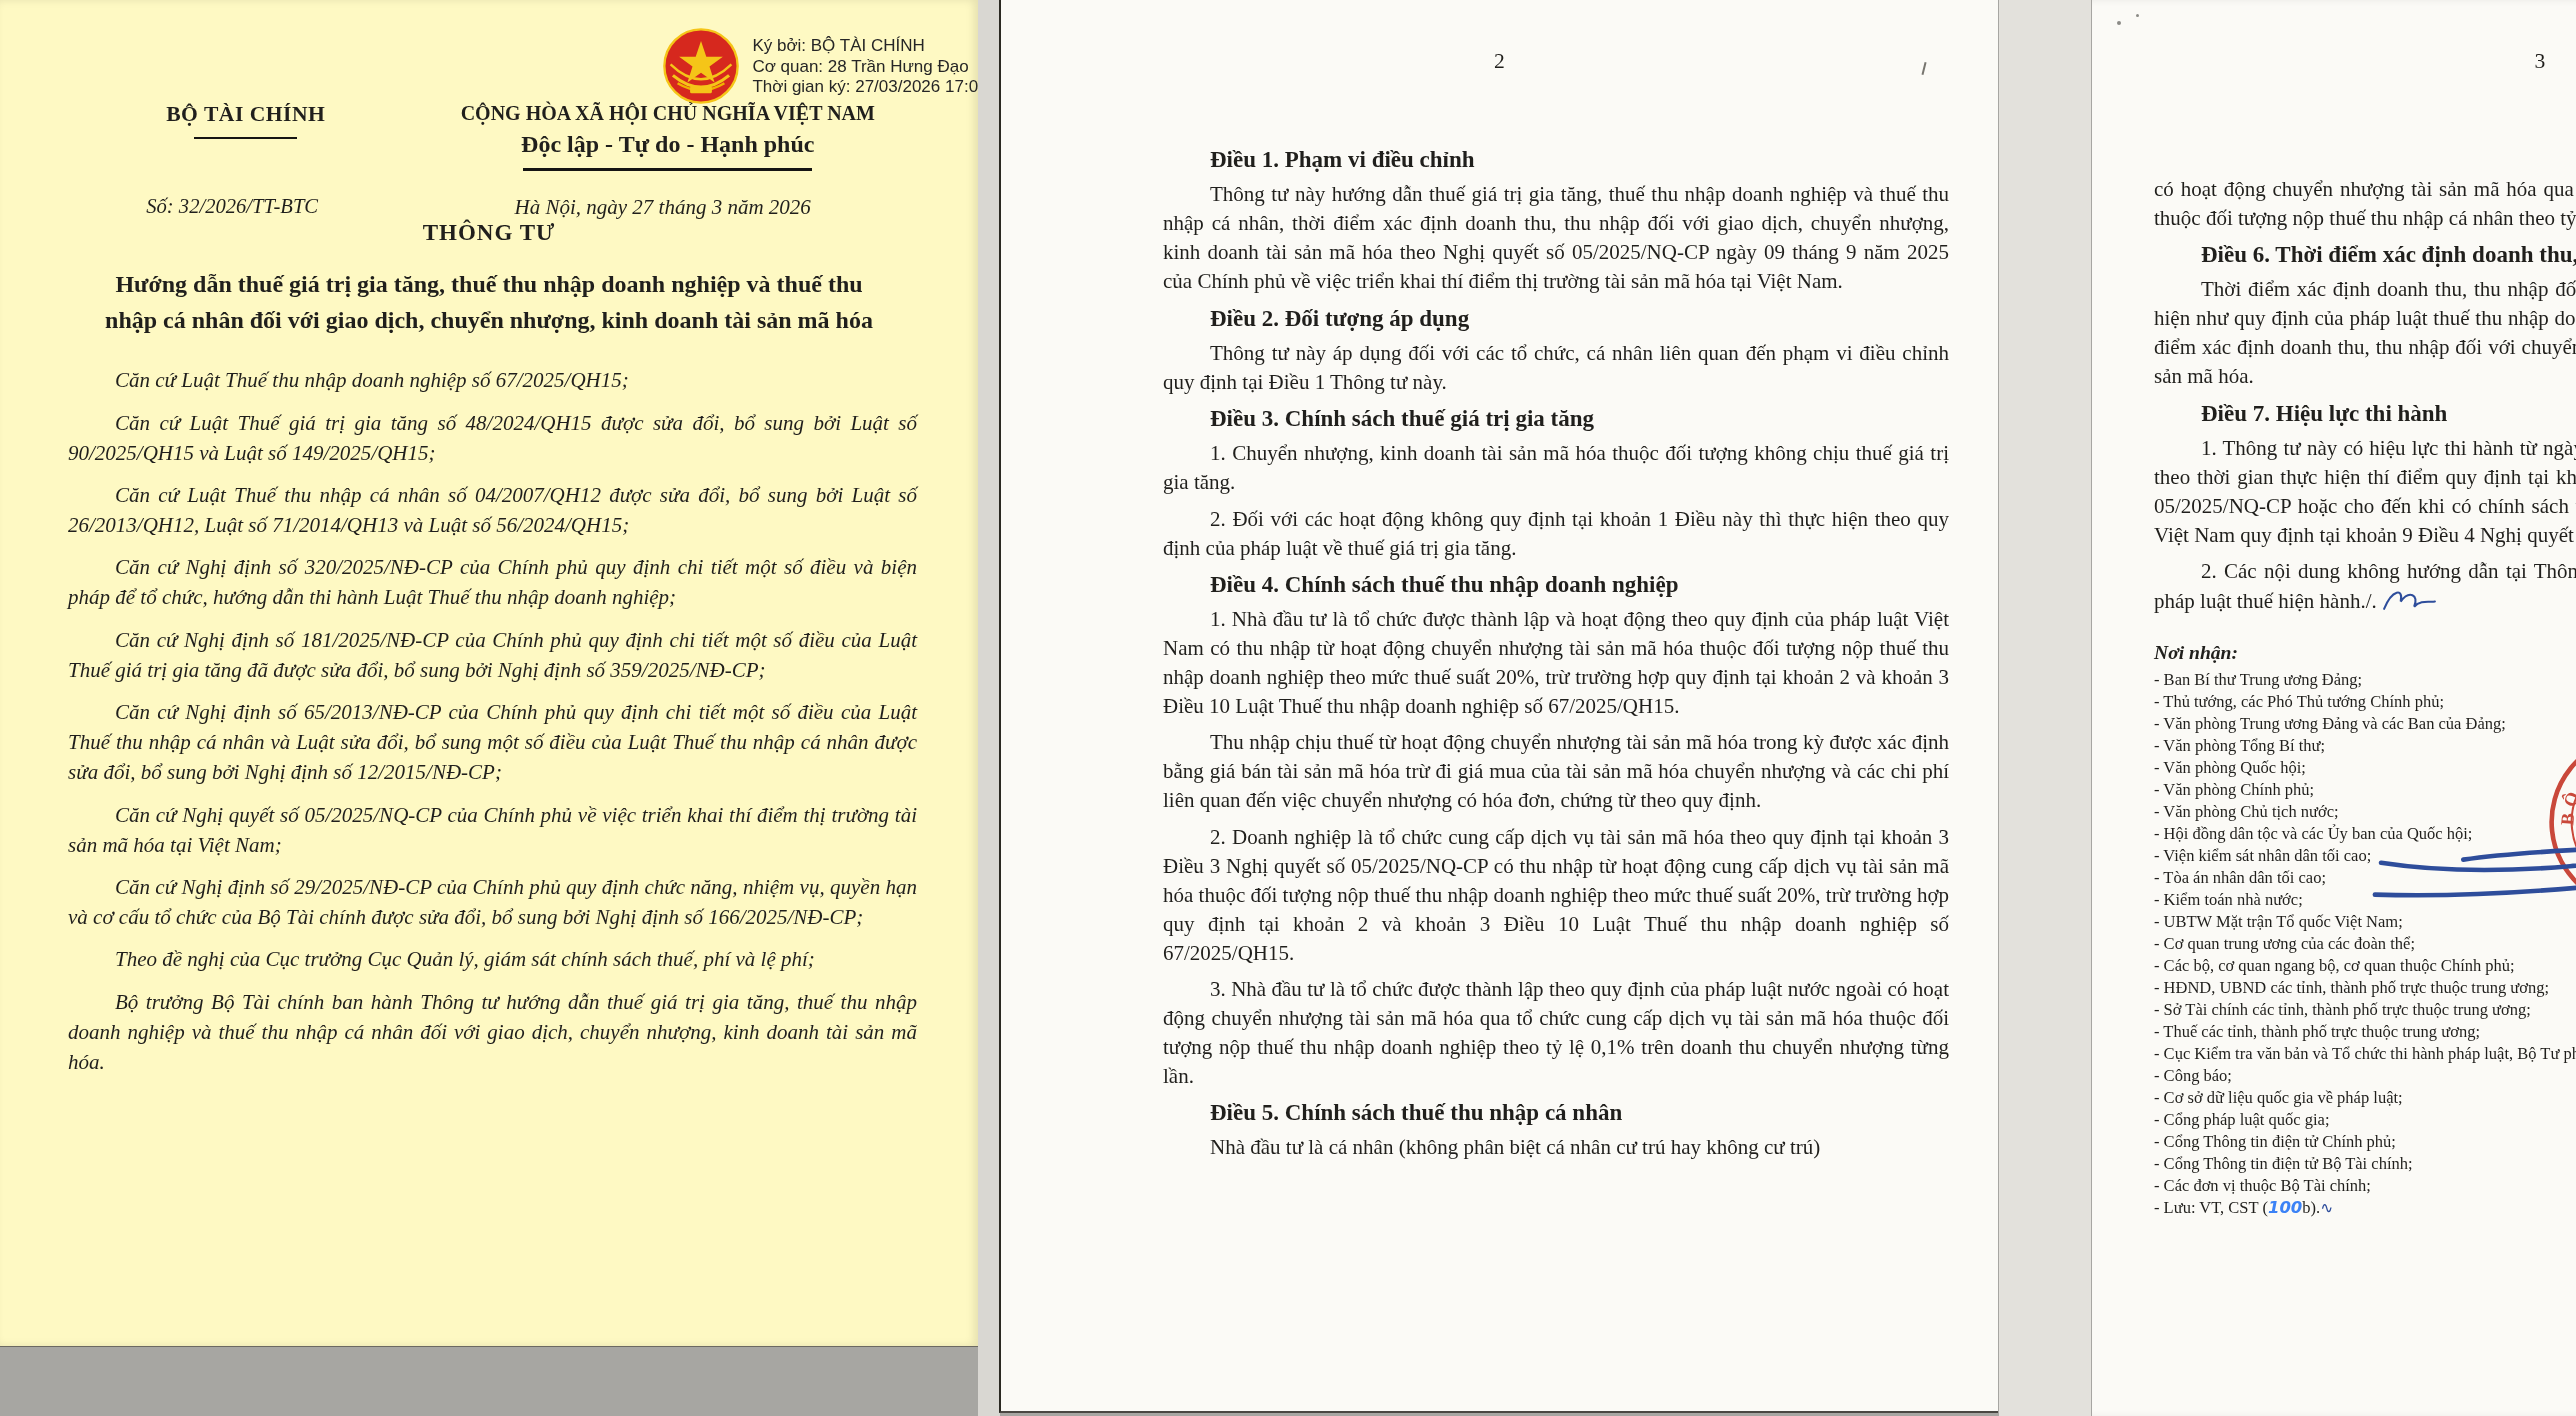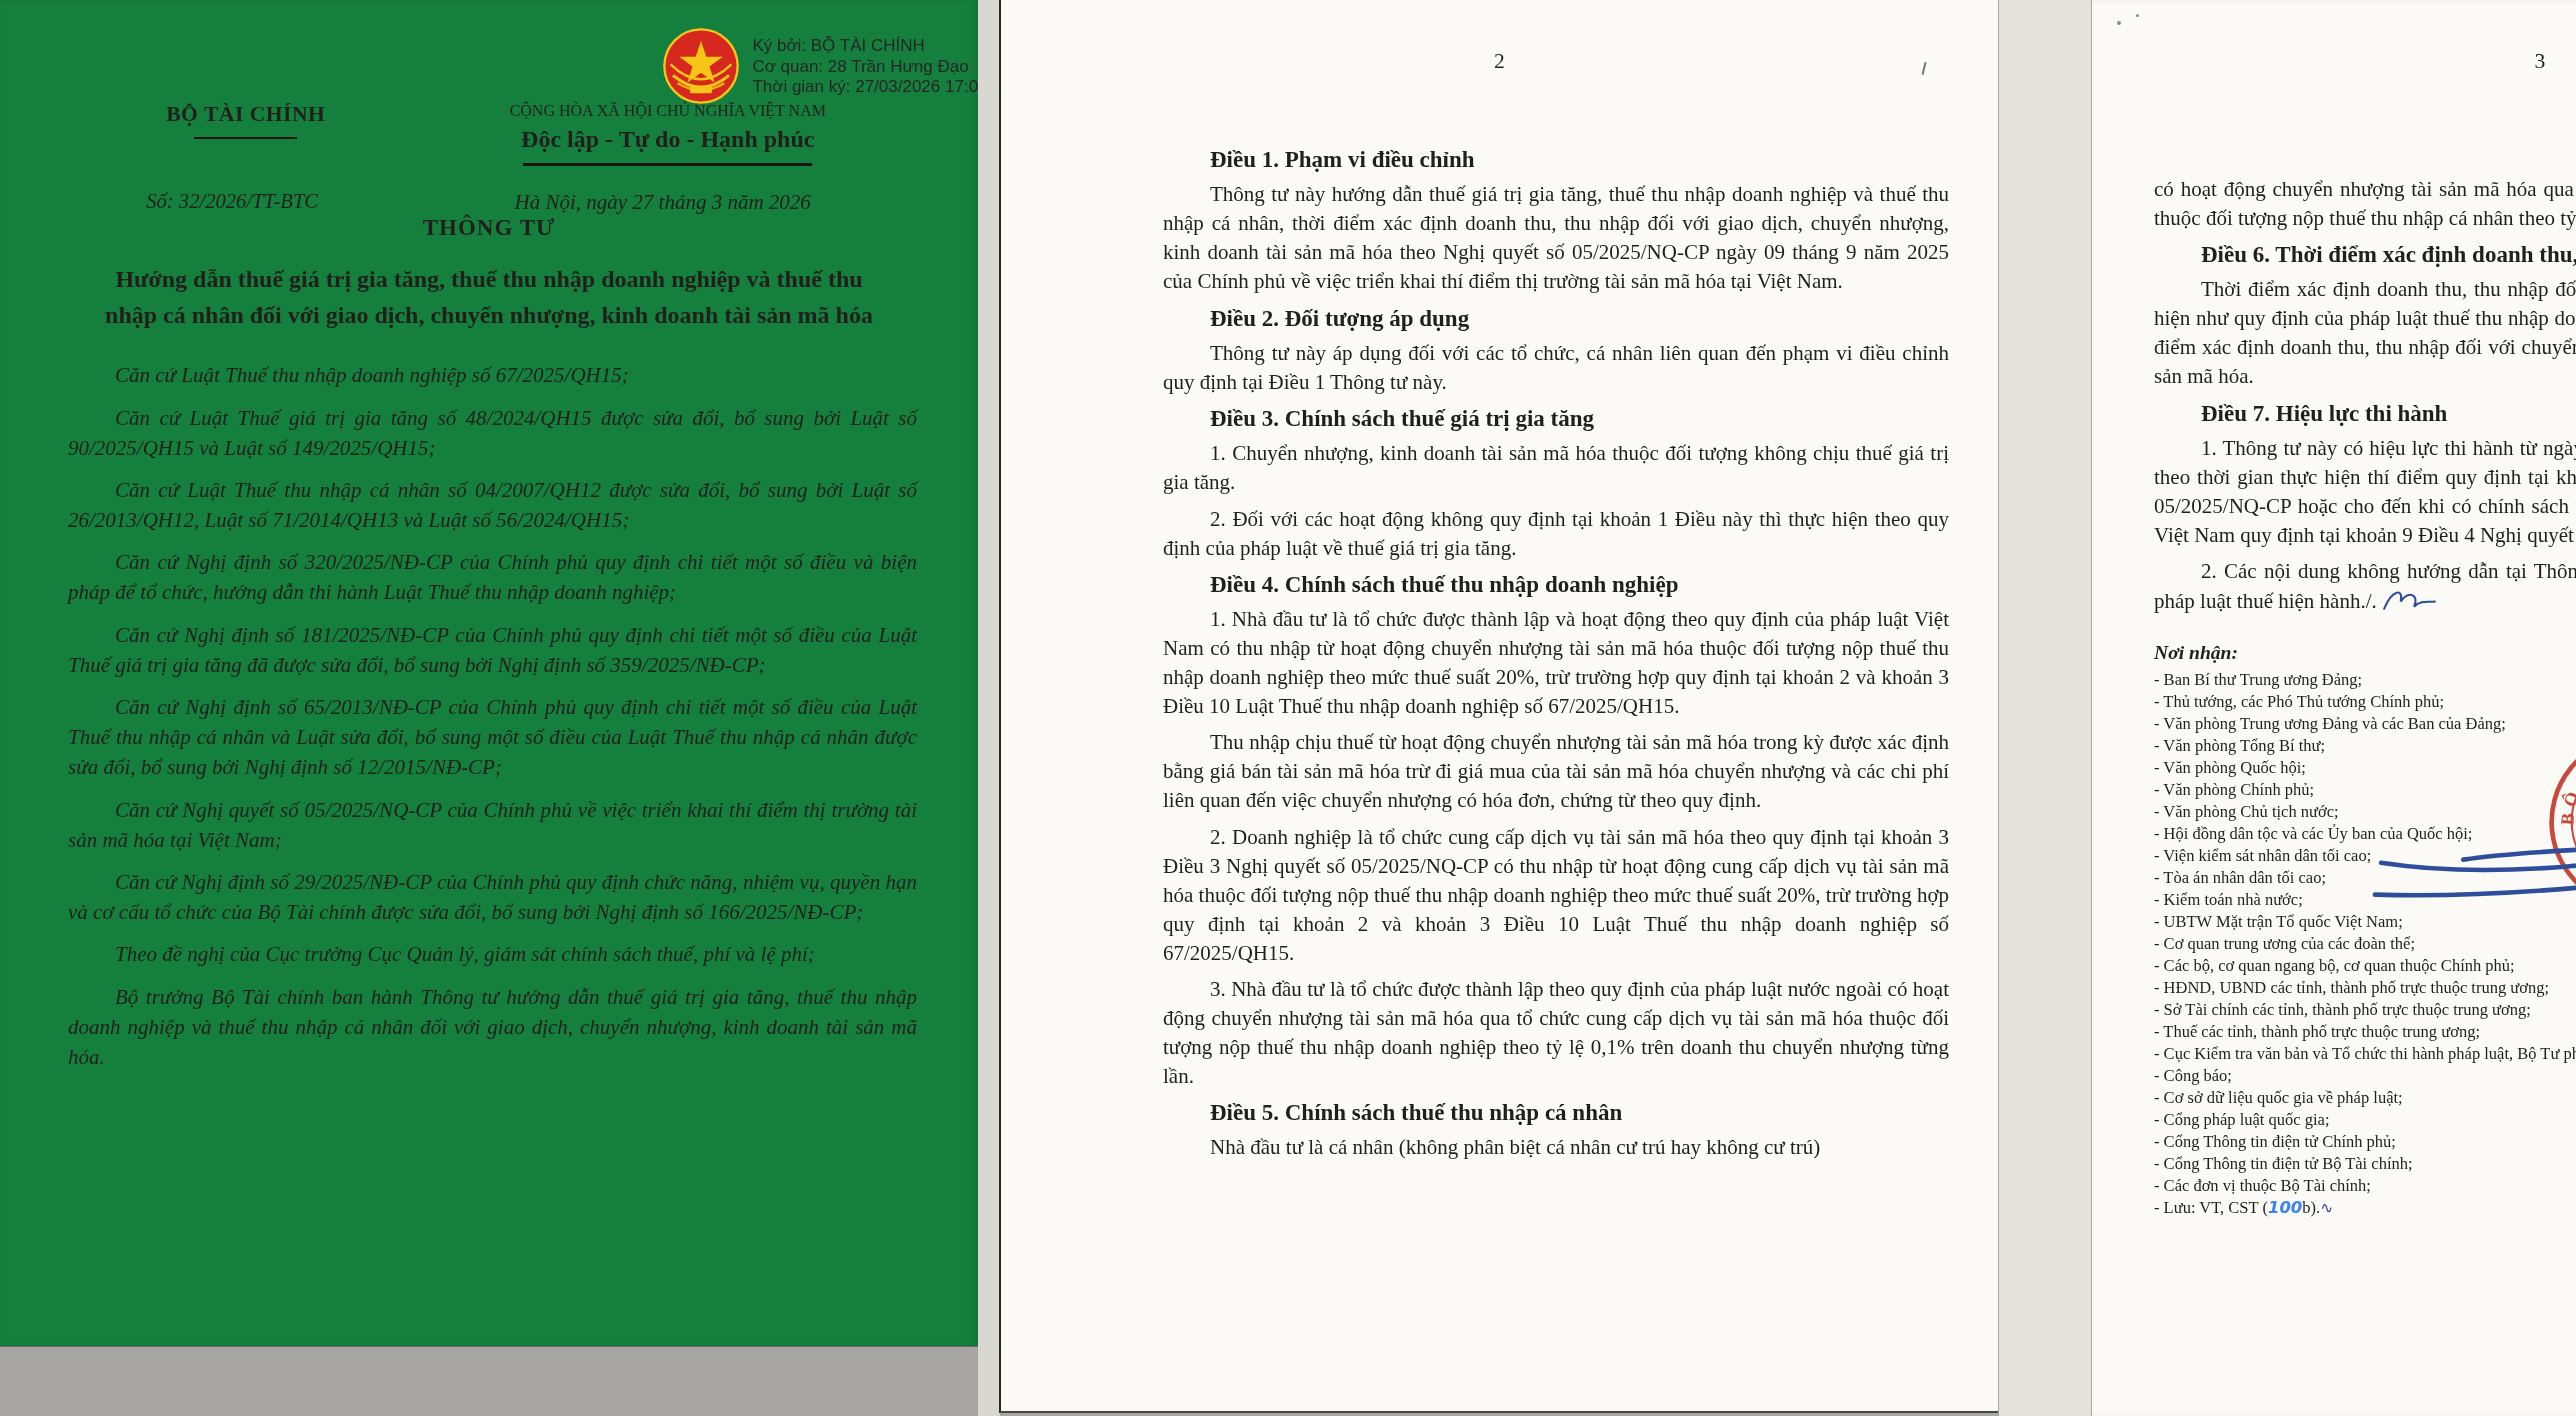--- a/index.html
+++ b/index.html
@@ -1,40 +1,40 @@
 <!DOCTYPE html>
 <html style="font-size:8.2px"><head>
 <meta charset="utf-8">
 <style>
   html,body{margin:0;padding:0;}
   body{background:#a7a6a2;}
   .canvas{position:relative;width:2988px;height:1417px;background:#a7a6a2;overflow:hidden;
           font-family:"Liberation Serif","DejaVu Serif",serif;color:#201f1c;}
   .page{position:absolute;top:0;overflow:hidden;}
-  .page1{left:0;width:978px;height:1346px;background:#15803d;
+  .page1{left:0;width:978px;height:1346px;background:#fef9c3;
          box-shadow:inset -4.1px 0 8.2px rgba(0,0,0,.10);border-bottom:1.5px solid #6b6962;}
   .gap1{position:absolute;left:978px;top:0;width:21.6px;height:1417px;background:#d9d7d2;}
   .page2{left:999px;width:997px;height:1411px;background:#fbfaf6;
          border-left:2.6px solid #2b2922;border-bottom:2.1px solid #4a4742;}
   .gap2{position:absolute;left:1999px;top:0;width:92px;height:1417px;background:#e3e1dc;}
   .page3{left:2092px;width:896px;height:1417px;background:#fbfaf6;
          box-shadow:inset -5.2px 0 7.2px rgba(0,0,0,.08);}
 
   
   .body-p{font-size:21px;line-height:29px;text-align:justify;text-indent:47px;margin:0 0 7.2px 0;}
   .noindent{text-indent:0;}
   .art-h{font-size:23px;font-weight:bold;text-indent:47px;margin:9.3px 0 7.2px 0;}
   .pageno{text-align:center;font-size:21.6px;margin-top:49px;}
 
   
   .p1-head{display:flex;padding:102px 57px 0 77px;}
   .p1-col-l{width:40%;text-align:center;}
   .p1-col-r{width:60%;text-align:center;}
   .issuer{font-size:21.6px;font-weight:bold;letter-spacing:0.5px;}
-  .motto1{font-size:16px;font-weight:normal;}
+  .motto1{font-size:20px;font-weight:bold;}
   .motto2{font-size:24px;font-weight:bold;margin-top:6.2px;}
   .rule{height:2.1px;background:#161513;margin:10.3px auto 0 auto;}
   .rule-s{width:103px;}
   .rule-l{width:289px;}
   .p1-num{display:flex;padding:24px 57px 0 60px;}
   .docno{font-size:20.6px;font-style:italic;}
   .pdate{font-size:21px;font-style:italic;}
   .doctype{text-align:center;font-size:23px;font-weight:bold;letter-spacing:1px;}
   .doctitle{font-size:24px;font-weight:bold;text-align:center;line-height:1.48;
             max-width:804px;margin:21.6px auto 0 auto;}

